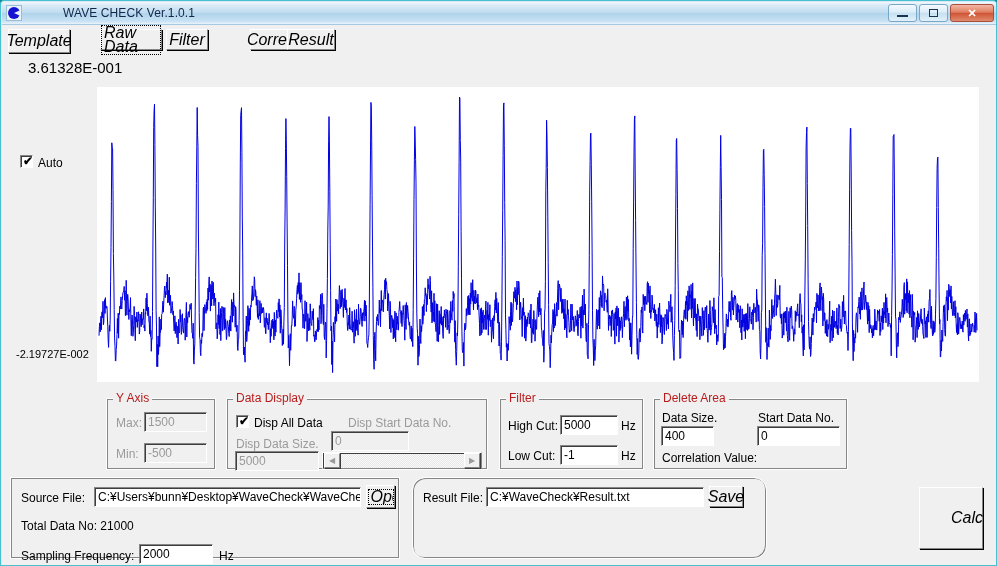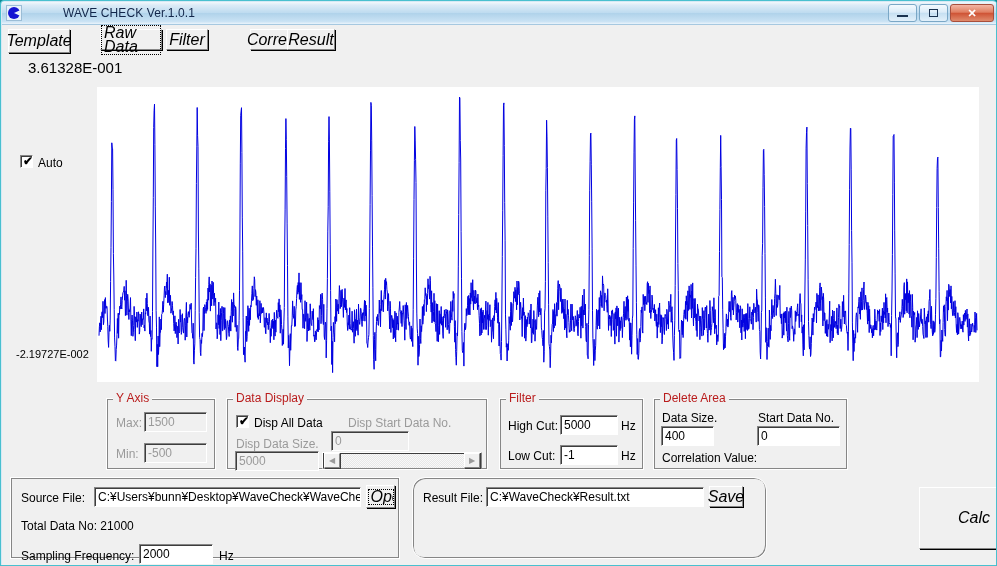--- a/index.html
+++ b/index.html
@@ -365,18 +365,18 @@
     </div>
 
     <div class="panel" style="left:410px; top:452px; width:355px; height:82px;border-radius:13px;">
       <div class="lbl" style="left:10px; top:13px;">Result File:</div>
       <div class="txt" style="left:73px; top:9px; width:218px; height:20px;">C:¥WaveCheck¥Result.txt</div>
       <div class="btn" style="left:296px; top:8px; width:34px; height:21px;">
         <span>Save</span>
       </div>
     </div>
 
-    <div class="btn" style="left:917px; top:462px; width:78px; height:62px;padding-left:32px;">
+    <div class="btn" style="left:917px; top:462px; width:64px; height:62px;padding-left:32px;">
       <span>Calc</span>
     </div>
 
   </div>
 </div>
 
 </body></html>

